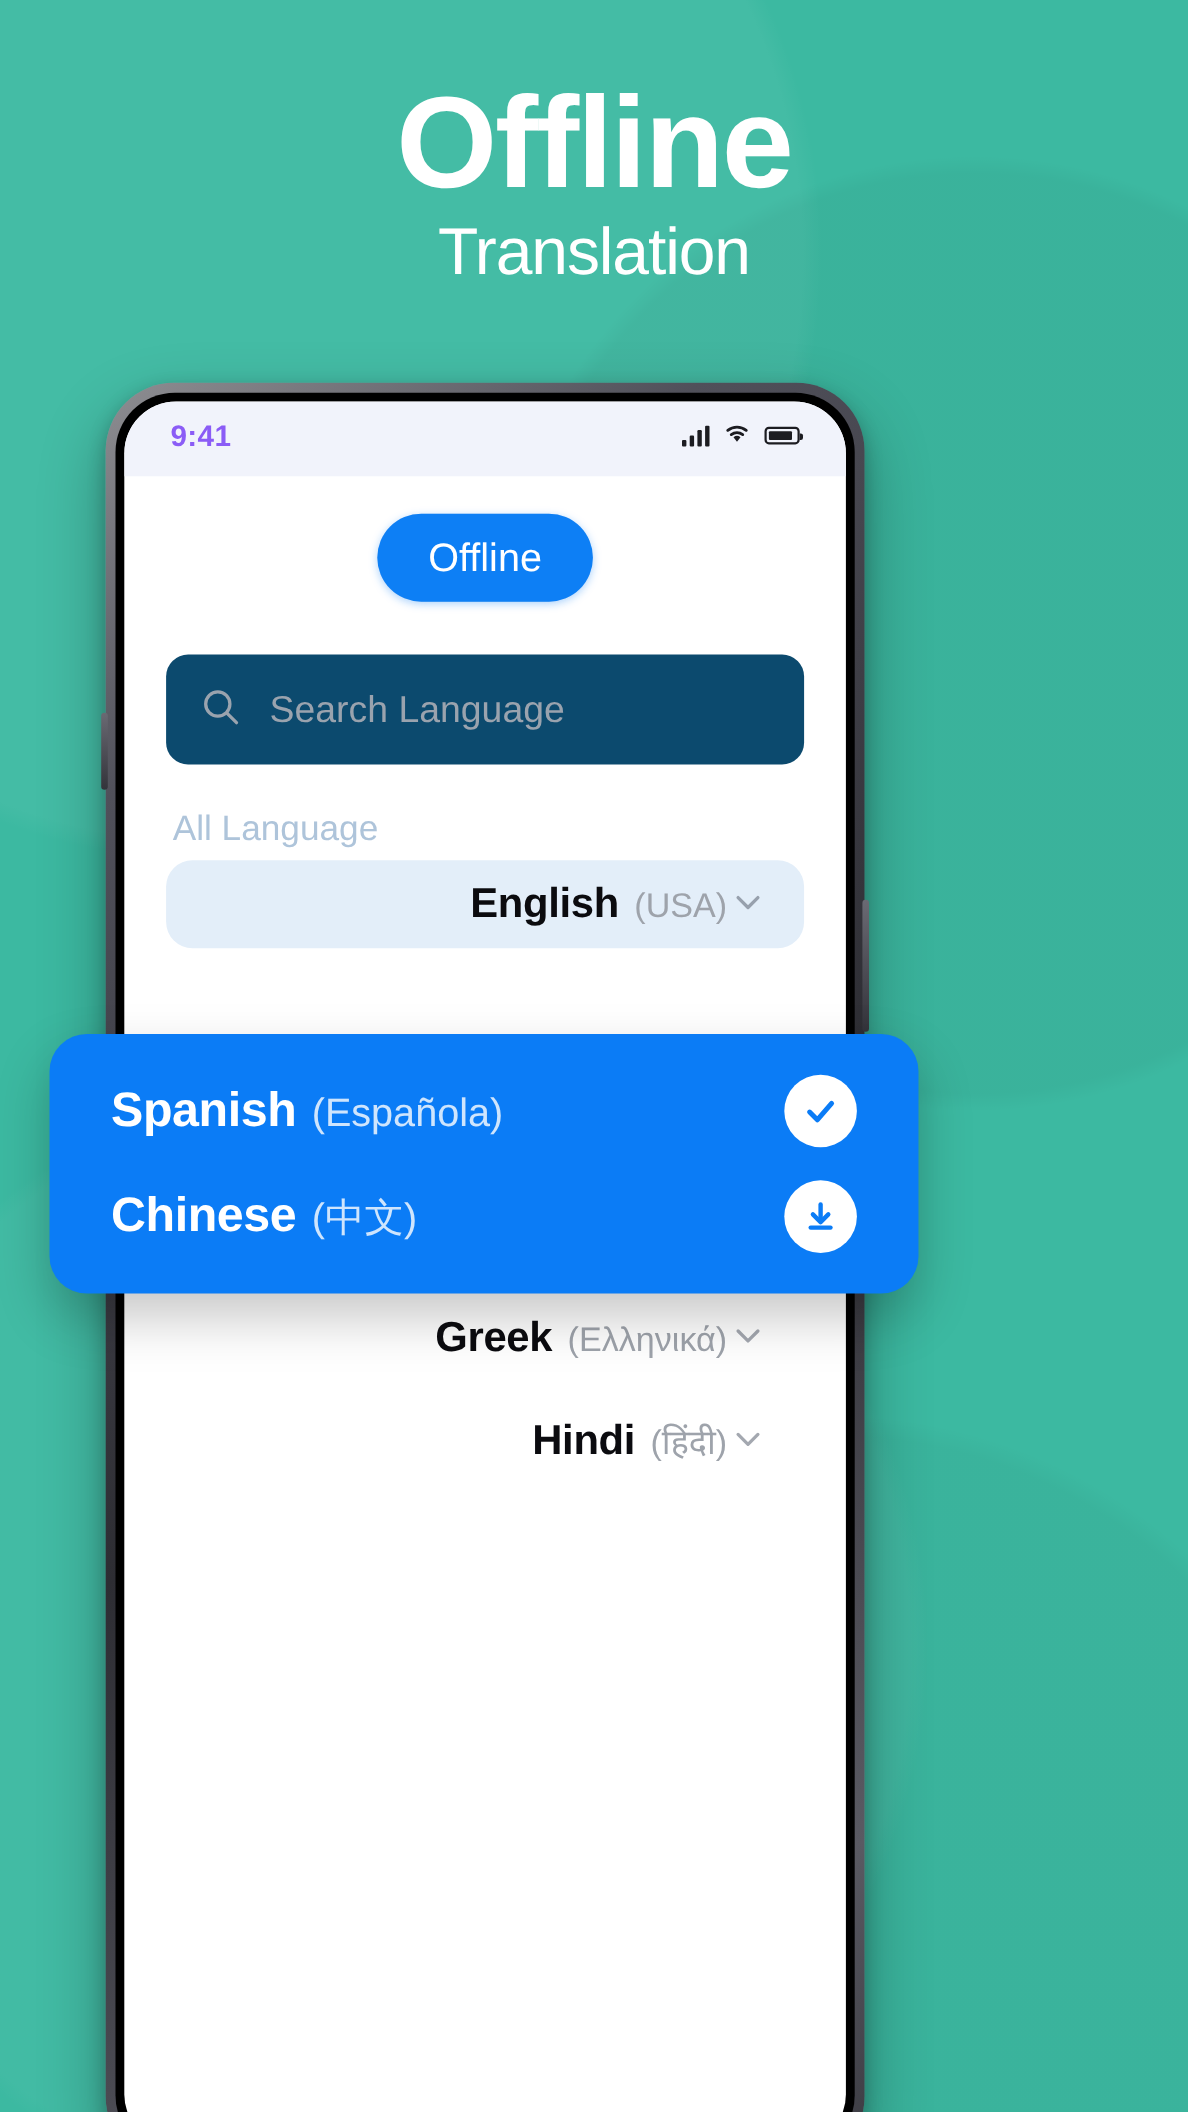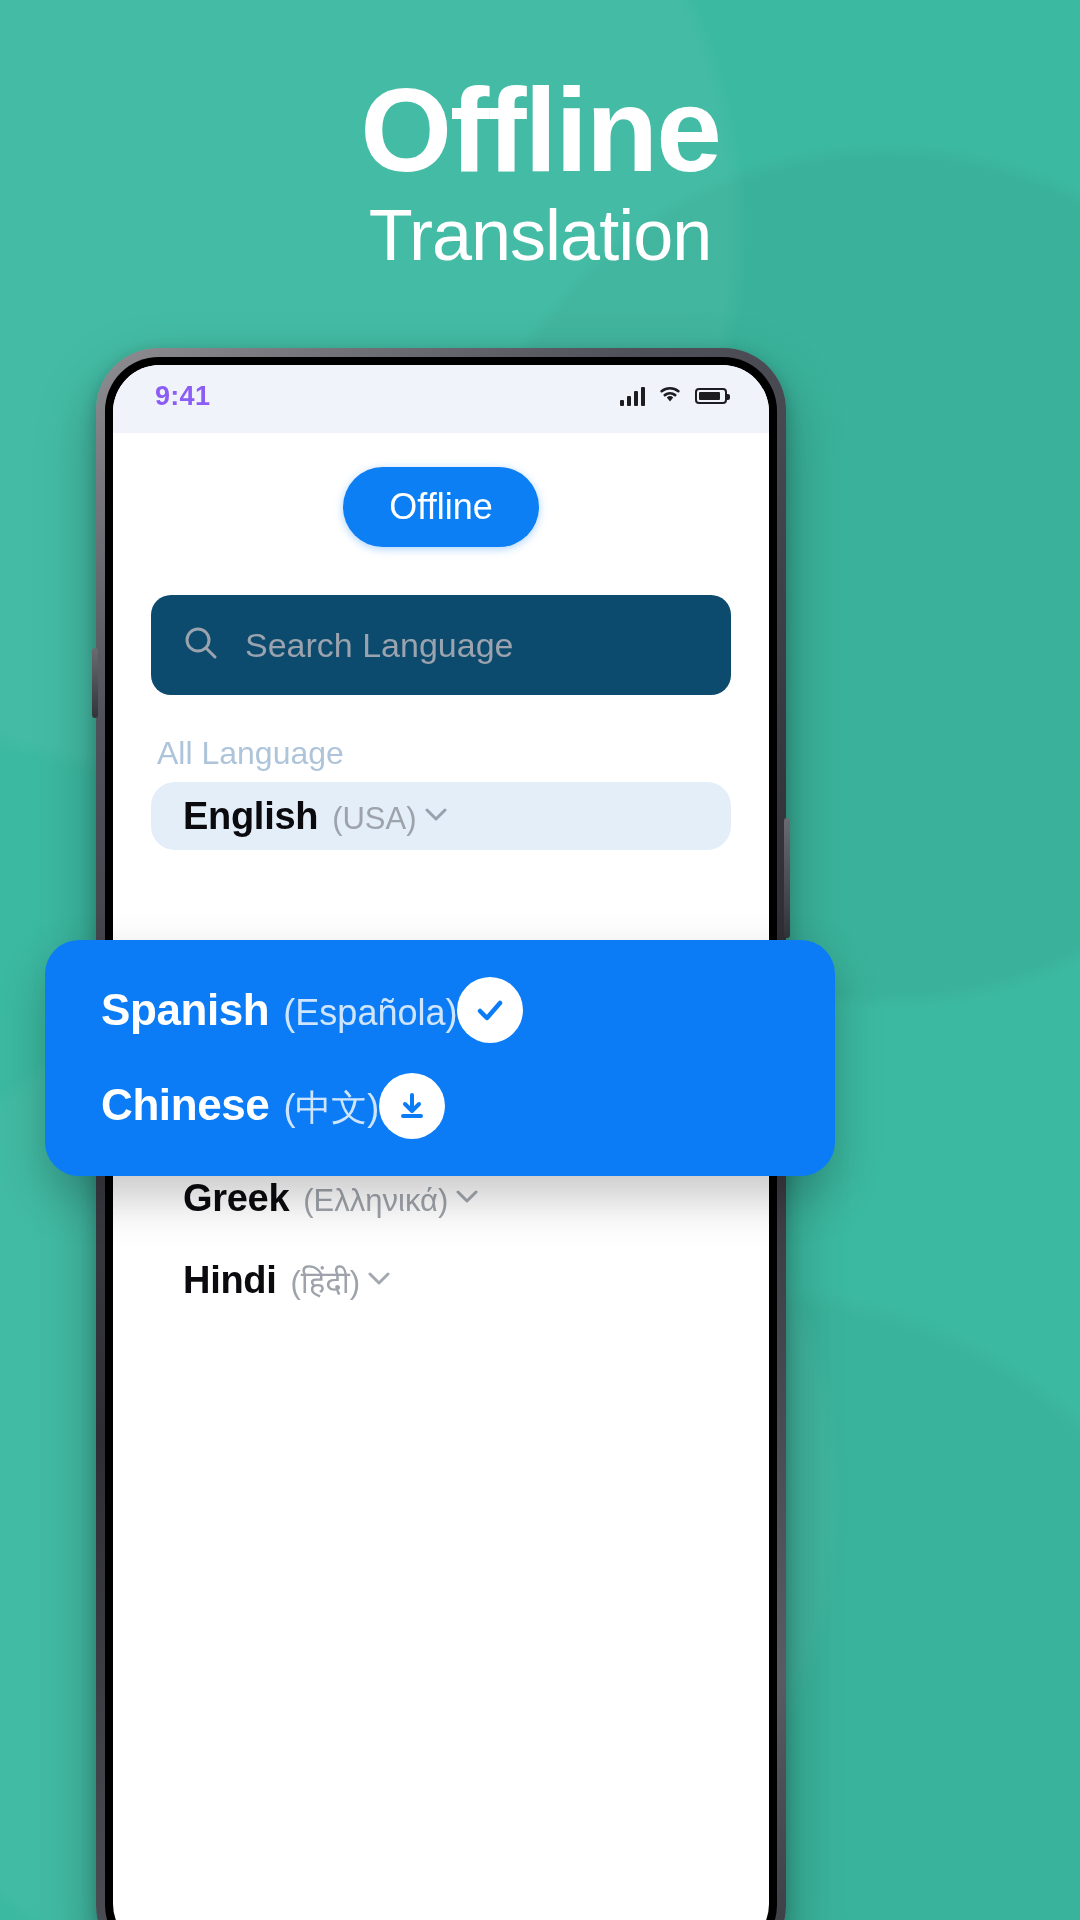--- a/index.html
+++ b/index.html
@@ -25,21 +25,21 @@
   
   .headline{
     position:absolute; top:70px; left:0; width:1080px;
     text-align:center; color:#fff; z-index:5;
   }
   .headline .line1{
     font-size:118px; font-weight:700; line-height:1.02;
     letter-spacing:-2px;
   }
   .headline .line2{
-    font-size:72px; font-weight:300; line-height:1.15;
+    font-size:60px; font-weight:300; line-height:1.15;
     letter-spacing:-1px; margin-top:4px;
   }
 
   
   .phone{
     position:absolute;
     left:96px; top:348px;
     width:690px; height:1620px;
     border-radius:62px;
     background:linear-gradient(145deg,#8e8e92 0%,#50505a 18%,#2d2d33 52%,#5a5a63 86%,#3a3a41 100%);
@@ -132,22 +132,22 @@
 
   
   .section-label{
     margin:40px 0 10px 44px;
     font-size:32px; color:#AEC4DA; font-weight:400;
   }
 
   
   .lang-list{ padding:0 38px; }
   .lang-row{
-    height:68px;
-    display:flex; align-items:center; justify-content:flex-start;
+    height:80px;
+    display:flex; align-items:center; justify-content:flex-end;
     padding:0 32px;
     border-radius:24px;
     margin-bottom:6px;
   }
   .lang-row.sel{ background:#E3EEF9; }
   .lang-name{
     font-size:38px; font-weight:700; color:#0B0B0F; letter-spacing:-.3px;
   }
   .lang-native{
     font-size:31px; color:#9EA3AB; font-weight:400; margin-left:14px;
@@ -160,21 +160,21 @@
     left:45px; top:940px;
     width:790px;
     background:#0B7CF6;
     border-radius:34px;
     box-shadow:0 22px 48px rgba(0,0,0,.22);
     z-index:9;
     padding:22px 0;
   }
   .fc-row{
     height:96px;
-    display:flex; align-items:center; justify-content:flex-start;
+    display:flex; align-items:center; justify-content:space-between;
     padding:0 56px;
   }
   .fc-name{
     font-size:44px; font-weight:700; color:#FFFFFF; letter-spacing:-.4px;
   }
   .fc-native{
     font-size:36px; font-weight:400; color:#CFE5FD; margin-left:14px;
   }
   .fc-action{
     width:66px; height:66px; border-radius:50%;

